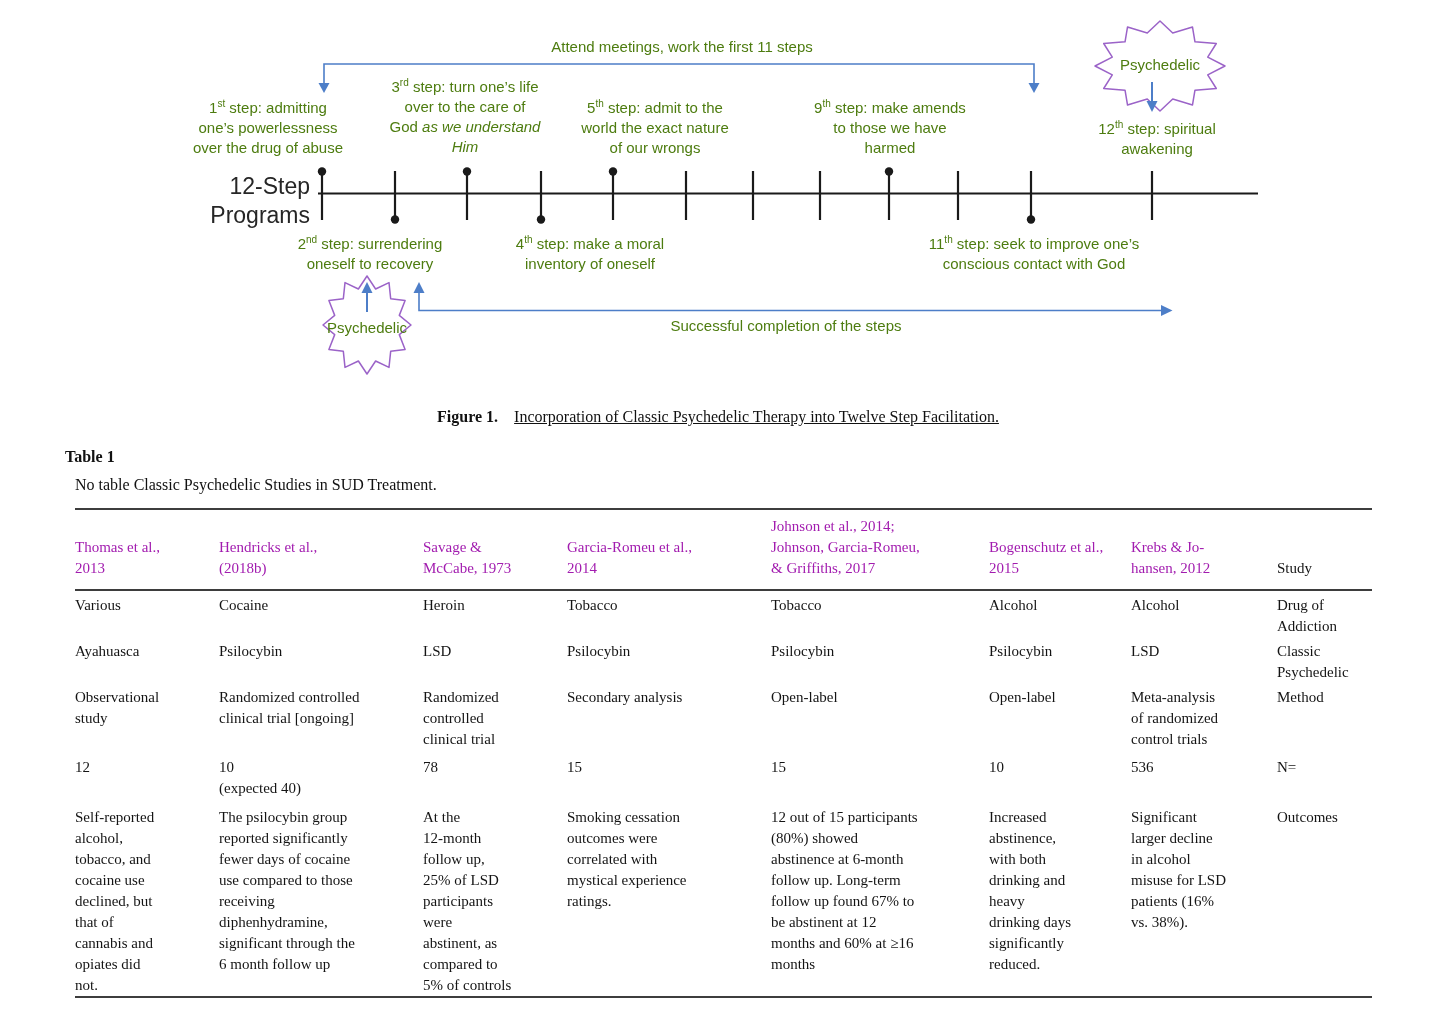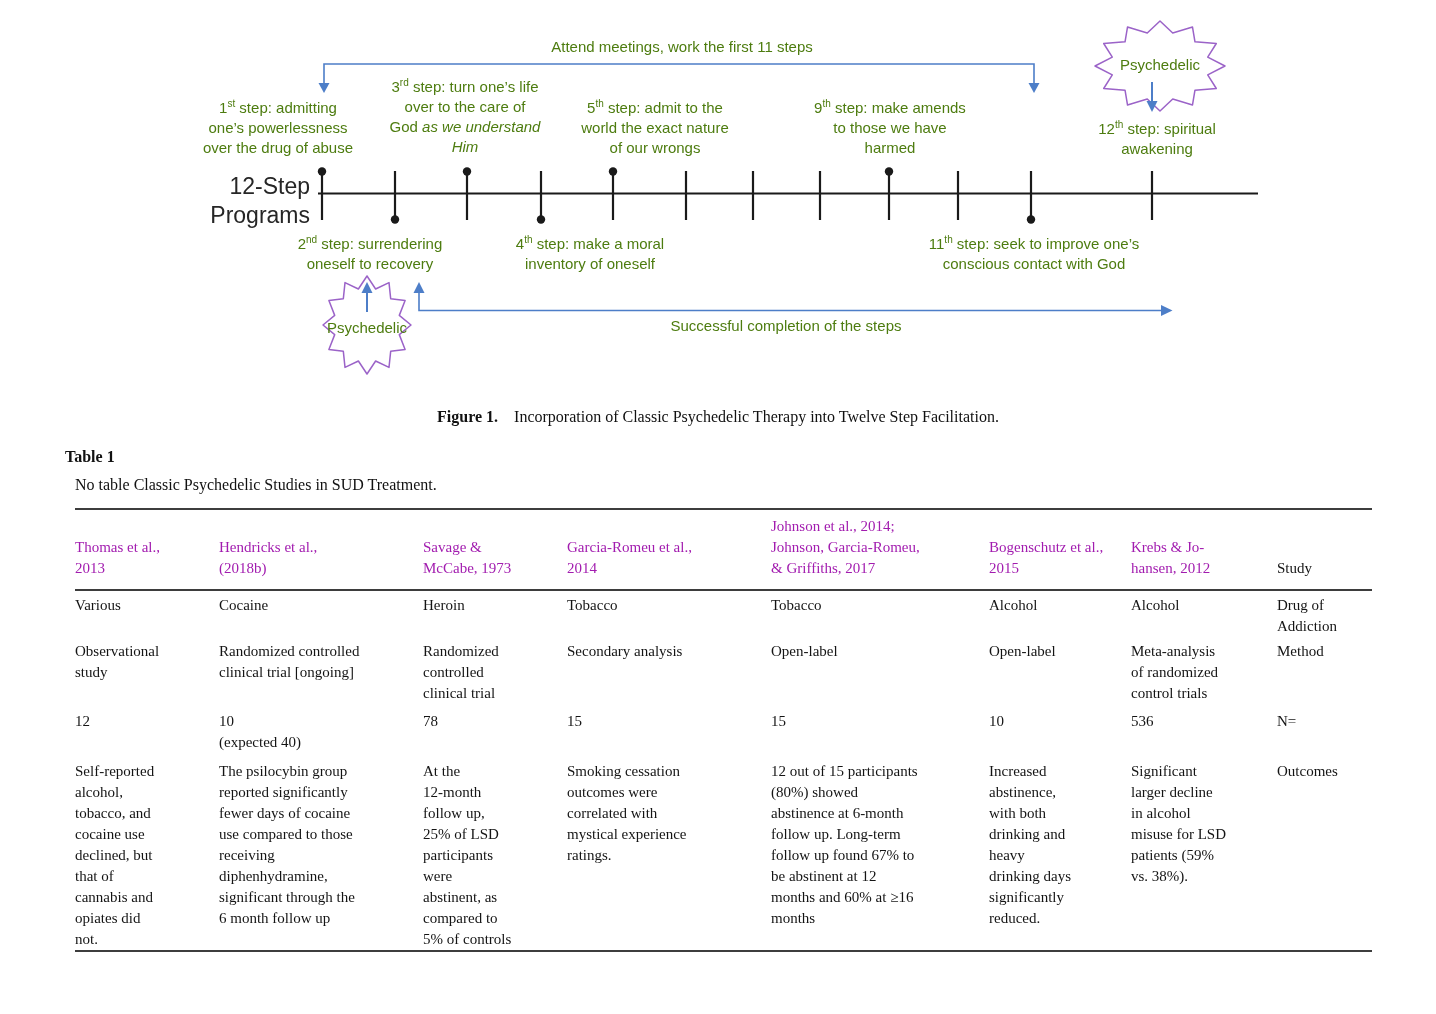--- a/index.html
+++ b/index.html
@@ -15,21 +15,21 @@
   .fig-label sup { font-size:10px; line-height:0; }
   .program-title {
     position:absolute; left:170px; top:172px; width:140px;
     font-size:23px; line-height:29px; color:#262626; text-align:right; white-space:pre-line;
   }
   .caption {
     position:absolute; left:0; top:408px; width:100%; text-align:center;
     font-family:"Liberation Serif", serif; font-size:16px; color:#111;
   }
   .caption .cap-bold { font-weight:bold; }
-  .caption .cap-text { margin-left:16px; }
+  .caption .cap-text { margin-left:16px;text-decoration:underline; }
   .table-title {
     position:absolute; left:65px; top:448px;
     font-family:"Liberation Serif", serif; font-size:16px; font-weight:bold; color:#111;
   }
   .table-subtitle {
     position:absolute; left:75px; top:476px;
     font-family:"Liberation Serif", serif; font-size:16px; color:#111;
   }
   .tablewrap { position:absolute; left:75px; top:508px; width:1297px; }
   table.studies {
@@ -119,21 +119,21 @@
 Programs</div>
 
   <div class="fig-label" style="left:482px; top:37px; width:400px;">Attend meetings, work the first 11 steps</div>
 
   <div class="fig-label" style="left:586px; top:316px; width:400px;">Successful completion of the steps</div>
 
   <div class="fig-label" style="left:1100px; top:55px; width:120px;">Psychedelic</div>
 
   <div class="fig-label" style="left:307px; top:318px; width:120px;">Psychedelic</div>
 
-  <div class="fig-label" style="left:158px; top:98px; width:240px;"><span>1</span><sup>st</sup><span> step: admitting
+  <div class="fig-label" style="left:148px; top:98px; width:240px;"><span>1</span><sup>st</sup><span> step: admitting
 one’s powerlessness
 over the drug of abuse</span></div>
 
   <div class="fig-label" style="left:250px; top:234px; width:240px;"><span>2</span><sup>nd</sup><span> step: surrendering
 oneself to recovery</span></div>
 
   <div class="fig-label" style="left:345px; top:77px; width:240px;"><span>3</span><sup>rd</sup><span> step: turn one’s life
 over to the care of
 God </span><i>as we understand
 Him</i></div>
@@ -198,20 +198,31 @@
         <tr class="r-drug">
           <td>Various</td>
           <td>Cocaine</td>
           <td>Heroin</td>
           <td>Tobacco</td>
           <td>Tobacco</td>
           <td>Alcohol</td>
           <td>Alcohol</td>
           <td>Drug of
 Addiction</td>
+        </tr>
+        <tr class="r-psy">
+          <td>Ayahuasca</td>
+          <td>Psilocybin</td>
+          <td>LSD</td>
+          <td>Psilocybin</td>
+          <td>Psilocybin</td>
+          <td>Psilocybin</td>
+          <td>LSD</td>
+          <td>Classic
+Psychedelic</td>
         </tr>
         <tr class="r-method">
           <td>Observational
 study</td>
           <td>Randomized controlled
 clinical trial [ongoing]</td>
           <td>Randomized
 controlled
 clinical trial</td>
           <td>Secondary analysis</td>
@@ -278,21 +289,21 @@
 with both
 drinking and
 heavy
 drinking days
 significantly
 reduced.</td>
           <td>Significant
 larger decline
 in alcohol
 misuse for LSD
-patients (59%
+patients (16%
 vs. 38%).</td>
           <td>Outcomes</td>
         </tr>
       </tbody>
     </table>
   </div>
 
 </div>
 
 </body></html>

